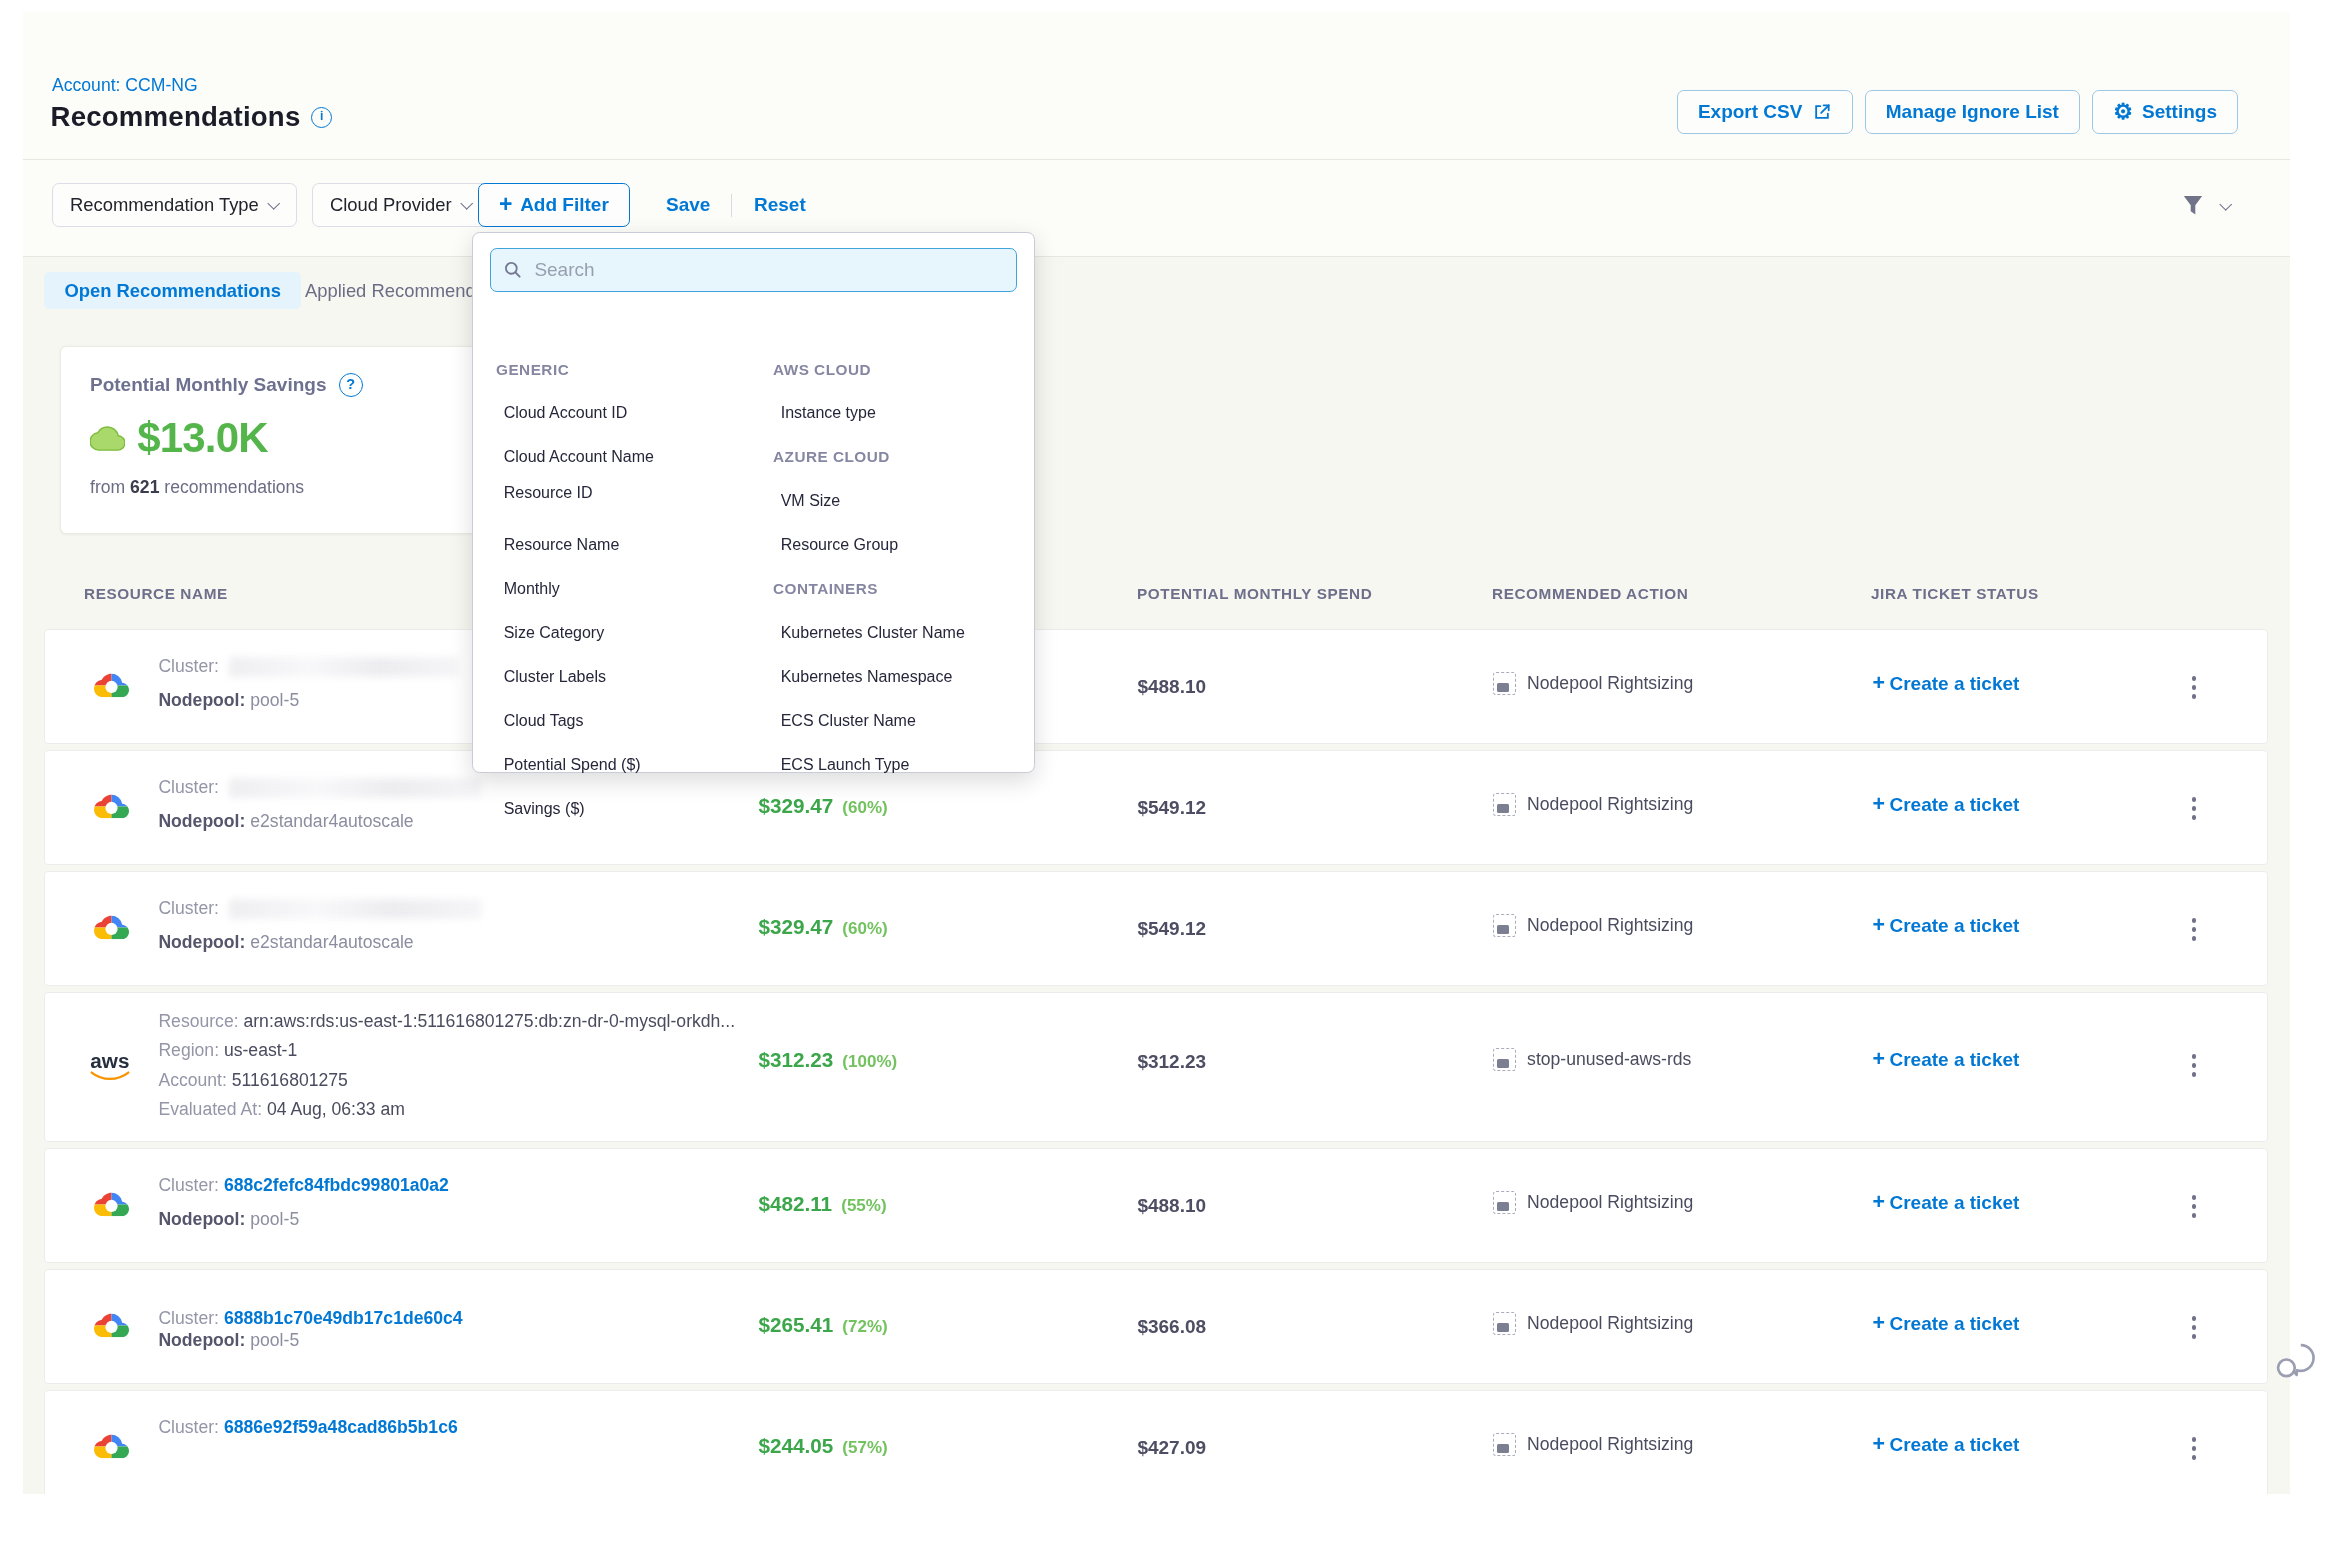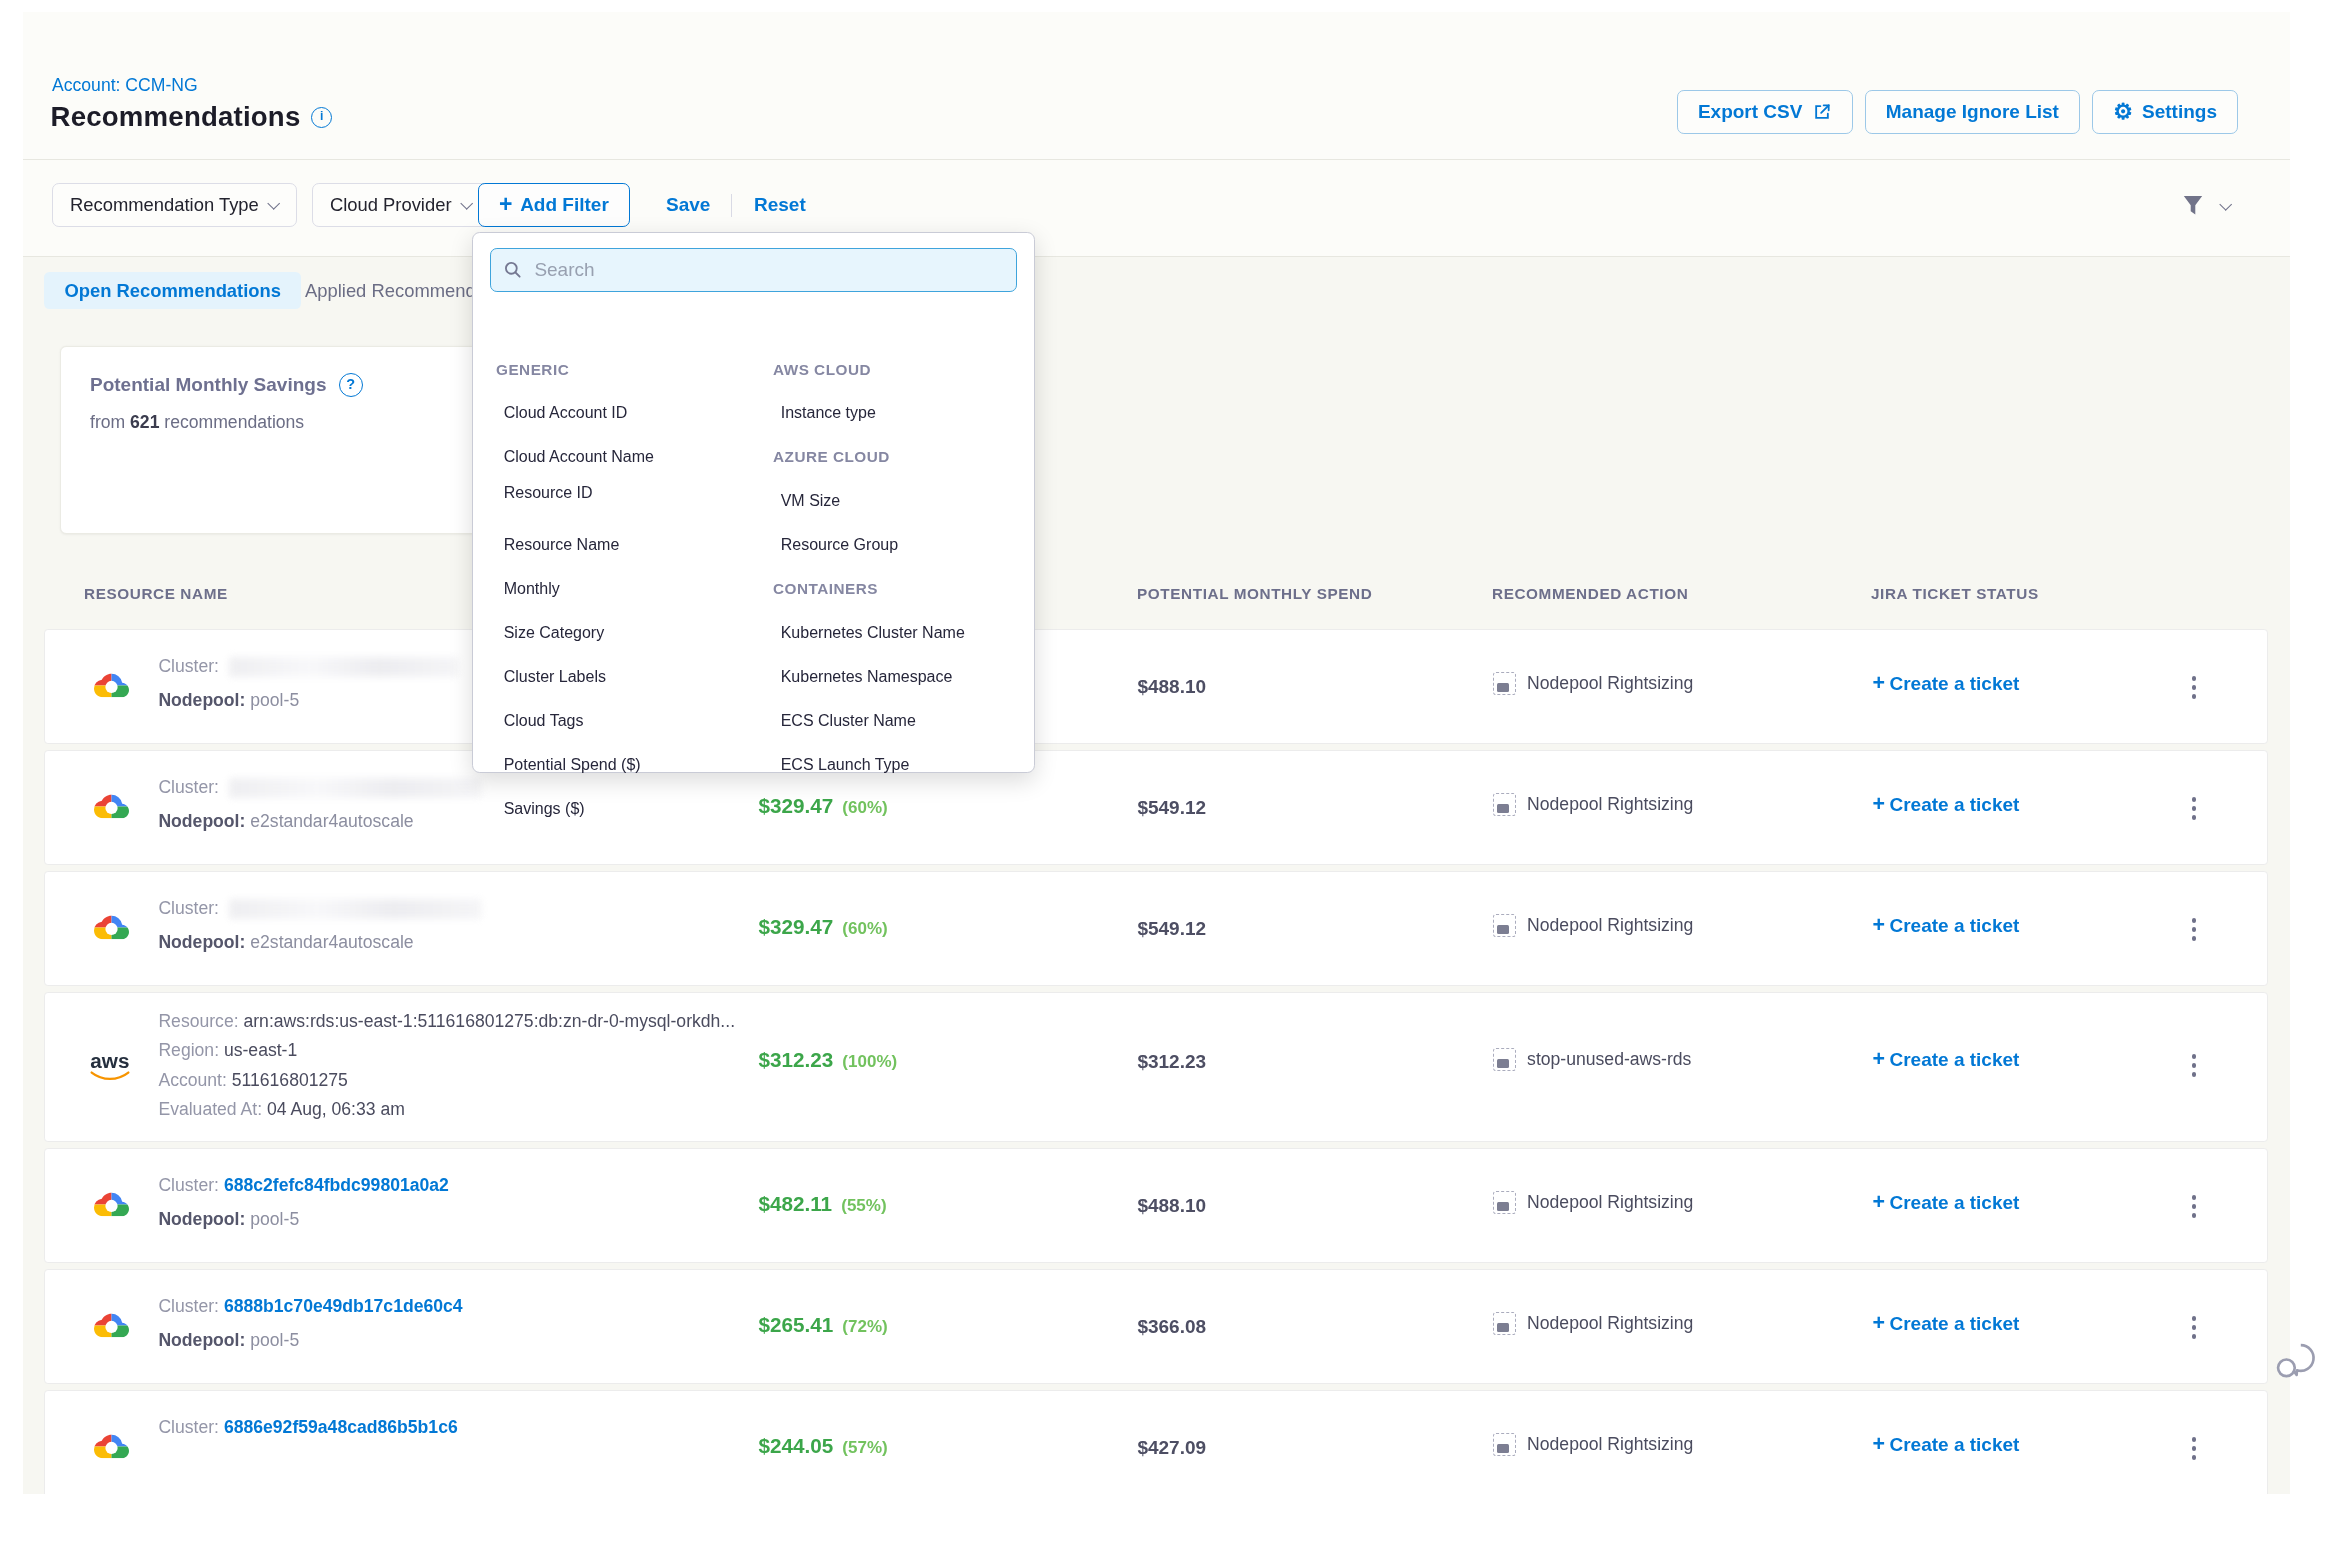--- a/index.html
+++ b/index.html
@@ -172,20 +172,26 @@
   <div class="content-region">
 
     <div class="tab-active">Open Recommendations</div>
     <div class="tab-idle">Applied Recommendations</div>
 
     <div class="card">
       <div class="card-title">
         <span>Potential Monthly Savings</span>
         <span class="help-circ">?</span>
       </div>
+      <div class="card-amount">
+        <svg width="35" height="27.6" viewBox="0 0 24 19">
+          <path d="M19.35 8.04A7.49 7.49 0 0 0 12 2C9.11 2 6.6 3.64 5.35 6.04A5.994 5.994 0 0 0 0 12c0 3.31 2.69 6 6 6h13c2.76 0 5-2.24 5-5 0-2.64-2.05-4.78-4.65-4.96z" fill="#a9d96a" stroke="#7dbb3c" stroke-width="1"></path>
+        </svg>
+        <span class="amount">$13.0K</span>
+      </div>
       <div class="card-from">
         <span>from</span>
         <b>621</b>
         <span>recommendations</span>
       </div>
     </div>
 
     <div class="thead" style="left:61px;">RESOURCE NAME</div>
     <div class="thead" style="left:735px;">POTENTIAL MONTHLY SAVINGS</div>
     <div class="thead" style="left:1114px;">POTENTIAL MONTHLY SPEND</div>
@@ -331,21 +337,21 @@
         <div class="trow" style="top: 1012px; height: 115px;">
           <div class="prov" style="top: 38px;"><svg width="35" height="35" viewBox="0 0 24 24">
               <g clip-path="url(#cloudclip)">
                 <rect x="0" y="0" width="12" height="12" fill="#ea4335"></rect>
                 <rect x="12" y="0" width="12" height="12" fill="#4285f4"></rect>
                 <rect x="0" y="12" width="12" height="12" fill="#fbbc05"></rect>
                 <rect x="12" y="12" width="12" height="12" fill="#34a853"></rect>
                 <circle cx="12" cy="13" r="4.2" fill="#ffffff"></circle>
               </g>
             </svg></div>
-          <div class="rline" style="top: 26px;"><span class="rlabel">Cluster: </span><span class="rval link">6888b1c70e49db17c1de60c4</span></div>
+          <div class="rline" style="top: 38px;"><span class="rlabel">Cluster: </span><span class="rval link">6888b1c70e49db17c1de60c4</span></div>
           <div class="rline" style="top: 60px;"><span class="rlabel strong">Nodepool: </span><span class="rval muted">pool-5</span></div>
           <div class="cell savings" style="top: 43px;"><span class="sval">$265.41</span><span class="spct">(72%)</span></div>
           <div class="cell spend" style="top: 46px;">$366.08</div>
           <div class="cell action" style="top: 42px;">
             <span class="act-icon">
               <span class="act-inner"></span>
             </span>
             <span class="act-text">Nodepool Rightsizing</span>
           </div>
           <div class="cell ticket" style="top: 41px;"><span class="tplus">+</span><span>Create a ticket</span></div>

